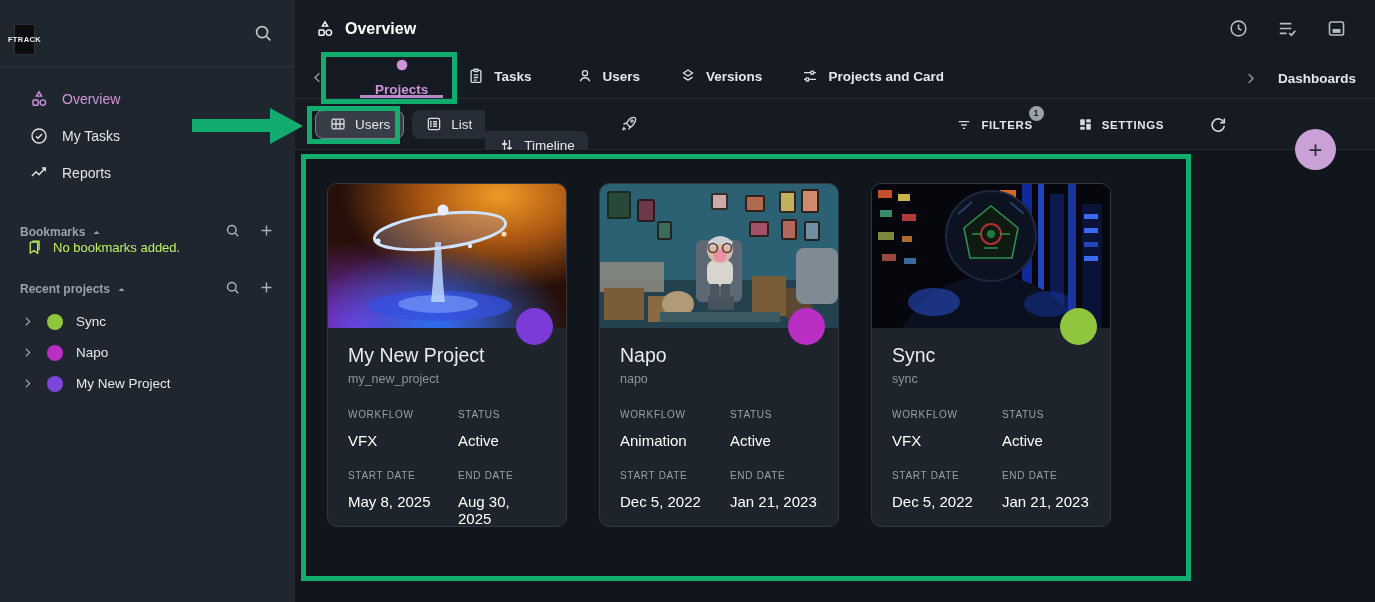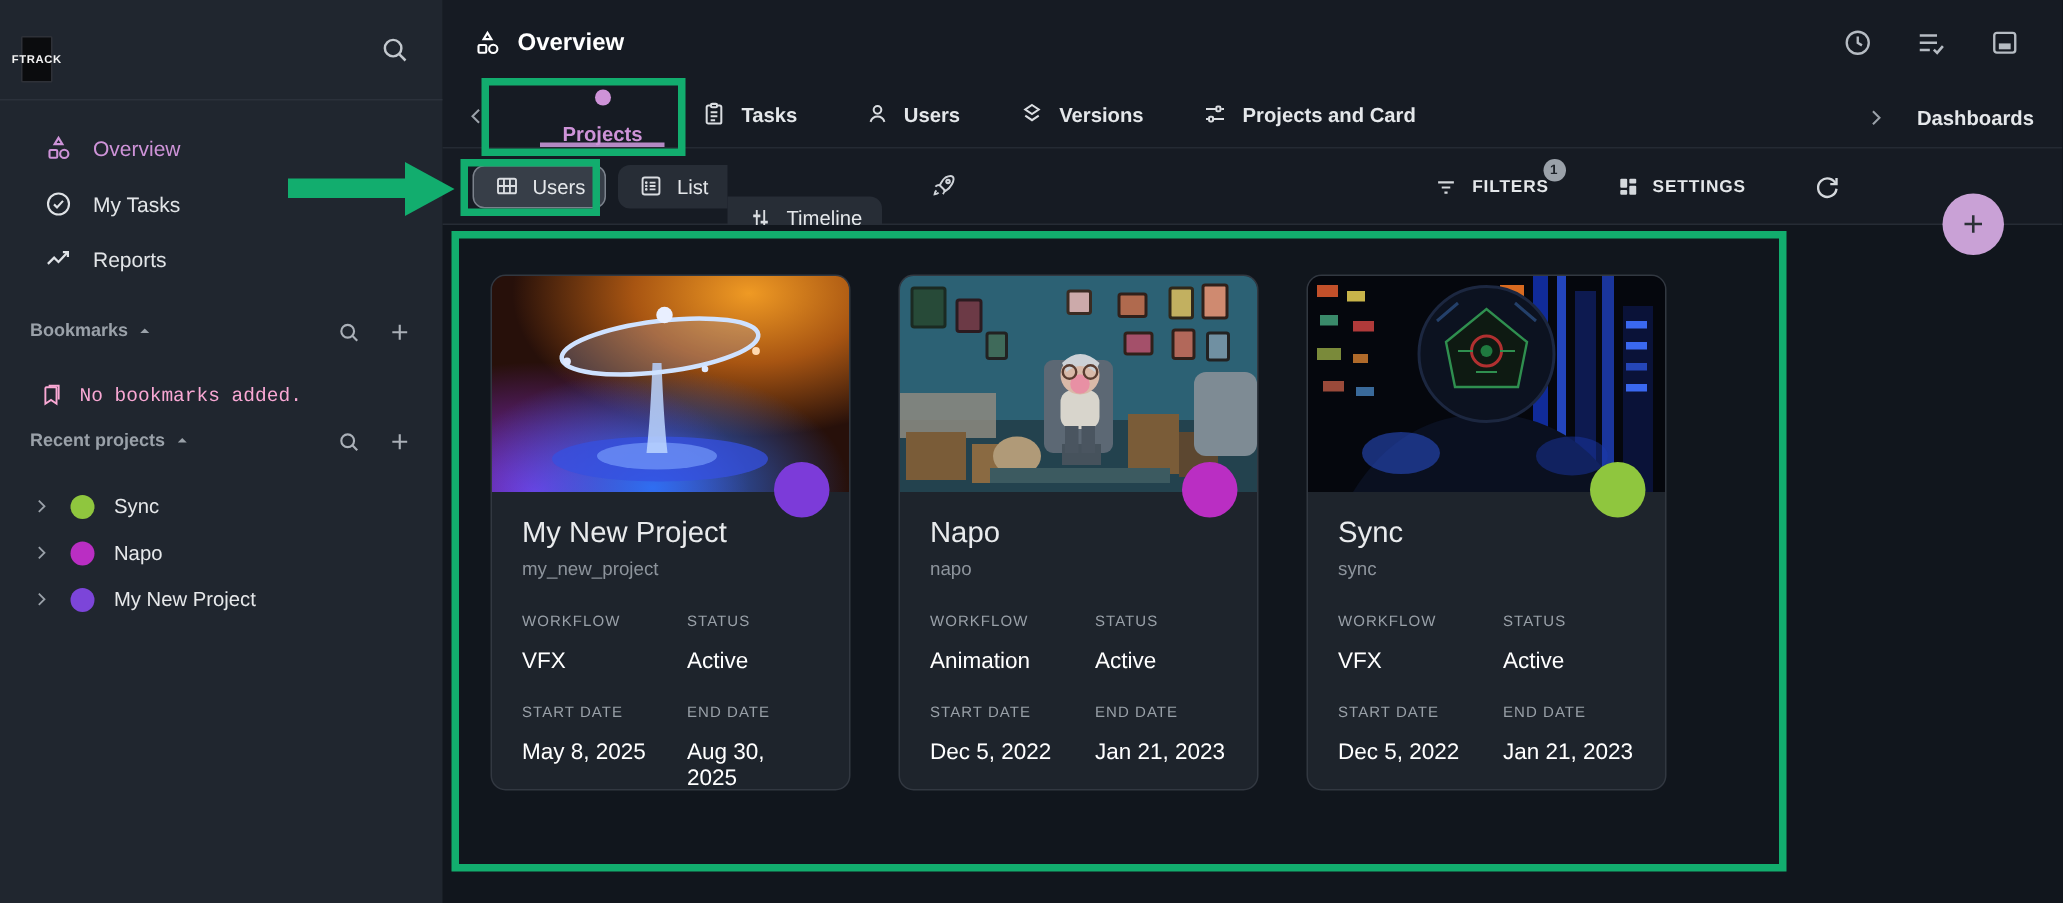--- a/index.html
+++ b/index.html
@@ -18,26 +18,26 @@
   .sb-header { height:67px; border-bottom:1px solid #2b313b; position:relative; }
   .logo { position:absolute; left:14px; top:24px; width:21px; height:31px; background:#0b0c0e; border:1px solid #2e3138;
           border-radius:1px; display:flex; align-items:center; justify-content:center;
           font-size:7.5px; font-weight:bold; letter-spacing:.4px; color:#f2f2f2; }
   .sb-search { position:absolute; right:21px; top:22px; color:#c3c8ce; cursor:pointer; }
   .sb-nav { padding-top:13px; }
   .sb-item { height:37px; display:flex; align-items:center; gap:13px; padding-left:29px; color:#e2e5e8; cursor:pointer; }
   .sb-item .icon { color:#dfe2e6; }
   .sb-item.active, .sb-item.active .icon { color:#ce93d8; }
   .sb-item-label { font-size:14px; }
-  .sb-section { margin-top:22px; display:flex; align-items:flex-start; padding:0 20px 0 20px; height:26px; }
+  .sb-section { margin-top:22px; display:flex; align-items:flex-end; padding:0 20px 0 20px; height:26px; }
   .sb-section-title { font-size:12px; font-weight:bold; color:#9aa1a9; display:flex; align-items:center; gap:7px; cursor:pointer; }
   .sb-section-actions { margin-left:auto; display:flex; gap:17px; color:#aab0b8; }
   .sb-section-actions .icon { cursor:pointer; }
-  .sb-empty { display:flex; align-items:center; gap:10px; padding-left:26px; margin-top:16px; margin-bottom:2px;
-              color:#f9a8d4; font-size:13px;font-family:Liberation Mono, monospace; }
+  .sb-empty { display:flex; align-items:center; gap:10px; padding-left:26px; margin-top:0; margin-bottom:2px;
+              color:#bef264; font-size:13px; }
   .sb-proj { height:31px; display:flex; align-items:center; padding-left:21px; cursor:pointer; }
   .sb-proj .chev { color:#9aa1a9; margin-right:13px; }
   .sb-proj .dot { width:16px; height:16px; border-radius:50%; margin-right:13px; }
   .sb-proj-name { font-size:13.5px; color:#e6e8ea; }
   .sb-projlist { margin-top:10px; }
 
   
   .main { position:absolute; left:295px; top:0; width:1080px; height:602px; background:#161b23; }
   .main-header { height:57px; display:flex; align-items:center; padding-left:20px; position:relative; }
   .main-title { display:flex; align-items:center; gap:10px; font-size:16px; font-weight:bold; color:#fff; }

